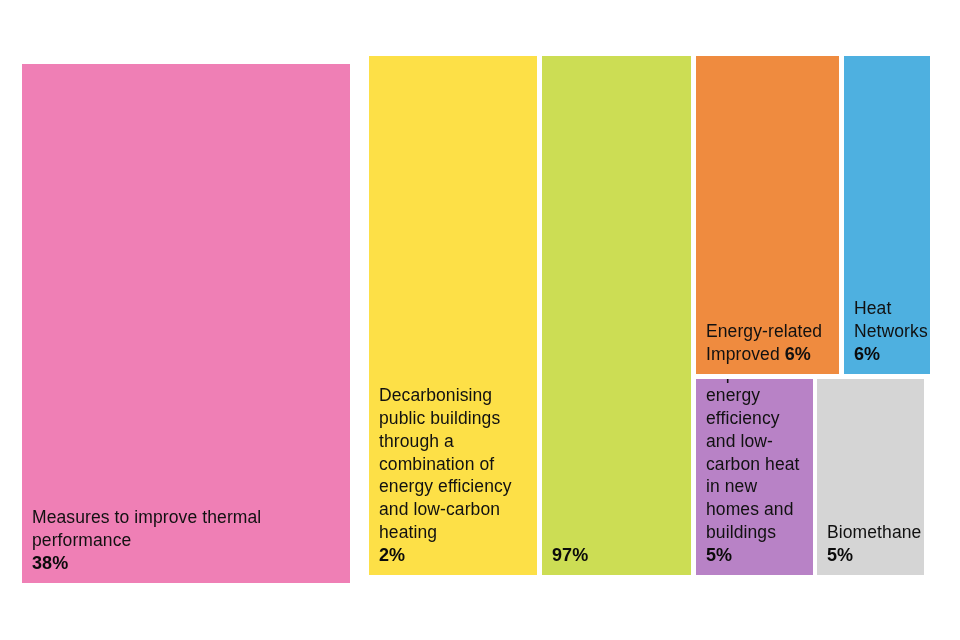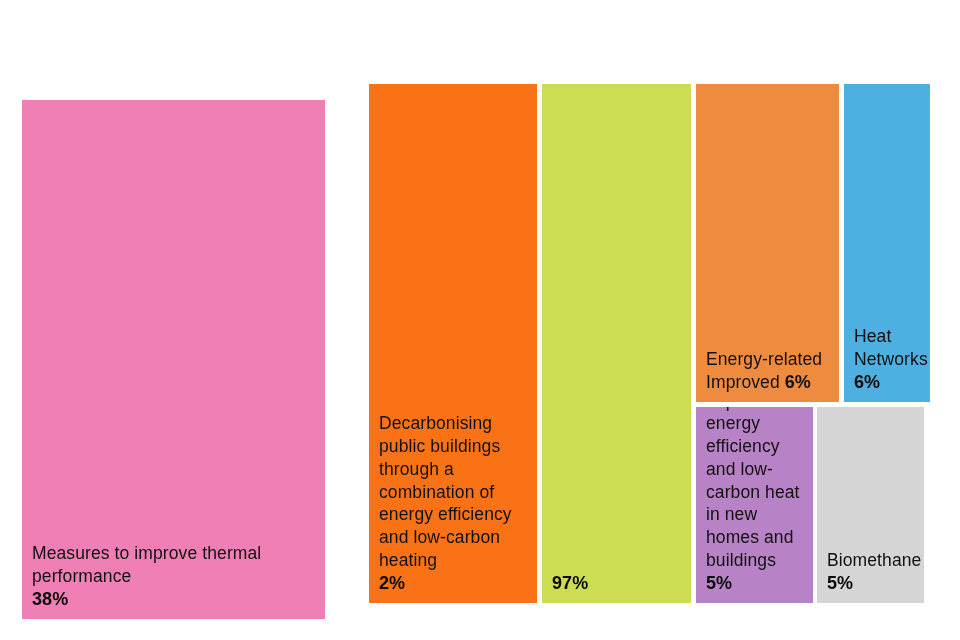--- a/index.html
+++ b/index.html
@@ -19,21 +19,20 @@
     left: 22px;
     top: 56px;
     width: 908px;
     height: 519px;
   }
 
   .tile {
     position: absolute;
     box-sizing: border-box;
     overflow: hidden;
-    margin-top: 28px;
   }
 
   .tile-inner {
     position: absolute;
     left: 10px;
     right: 6px;
     bottom: 8px;
   }
 
   .tile-label {
@@ -56,28 +55,28 @@
   .tile-label .inline-pct {
     font-weight: bold;
     font-size: 18px;
   }
 </style>
 </head>
 <body>
 
 <div id="treemap">
 
-  <div class="tile" style="left: 0px; top: 16px; width: 303px; height: 519px; background-color: rgb(239, 127, 181);">
+  <div class="tile" style="left: 0px; top: 8px; width: 328px; height: 519px; background-color: rgb(239, 127, 181);">
     <div class="tile-inner">
       <div class="tile-label">Measures to improve thermal performance</div>
       <div class="tile-pct">38%</div>
     </div>
   </div>
 
-  <div class="tile" style="left: 347px; top: 0px; width: 168px; height: 519px; background-color: #f97316;">
+  <div class="tile" style="left: 347px; top: 0px; width: 168px; height: 519px; background-color: #fde047;">
     <div class="tile-inner">
       <div class="tile-label">Decarbonising public buildings through a combination of energy efficiency and low-carbon heating</div>
       <div class="tile-pct">2%</div>
     </div>
   </div>
 
   <div class="tile" style="left: 520px; top: 0px; width: 149px; height: 519px; background-color: rgb(204, 221, 84);">
     <div class="tile-inner">
       <div class="tile-pct">97%</div>
     </div>

